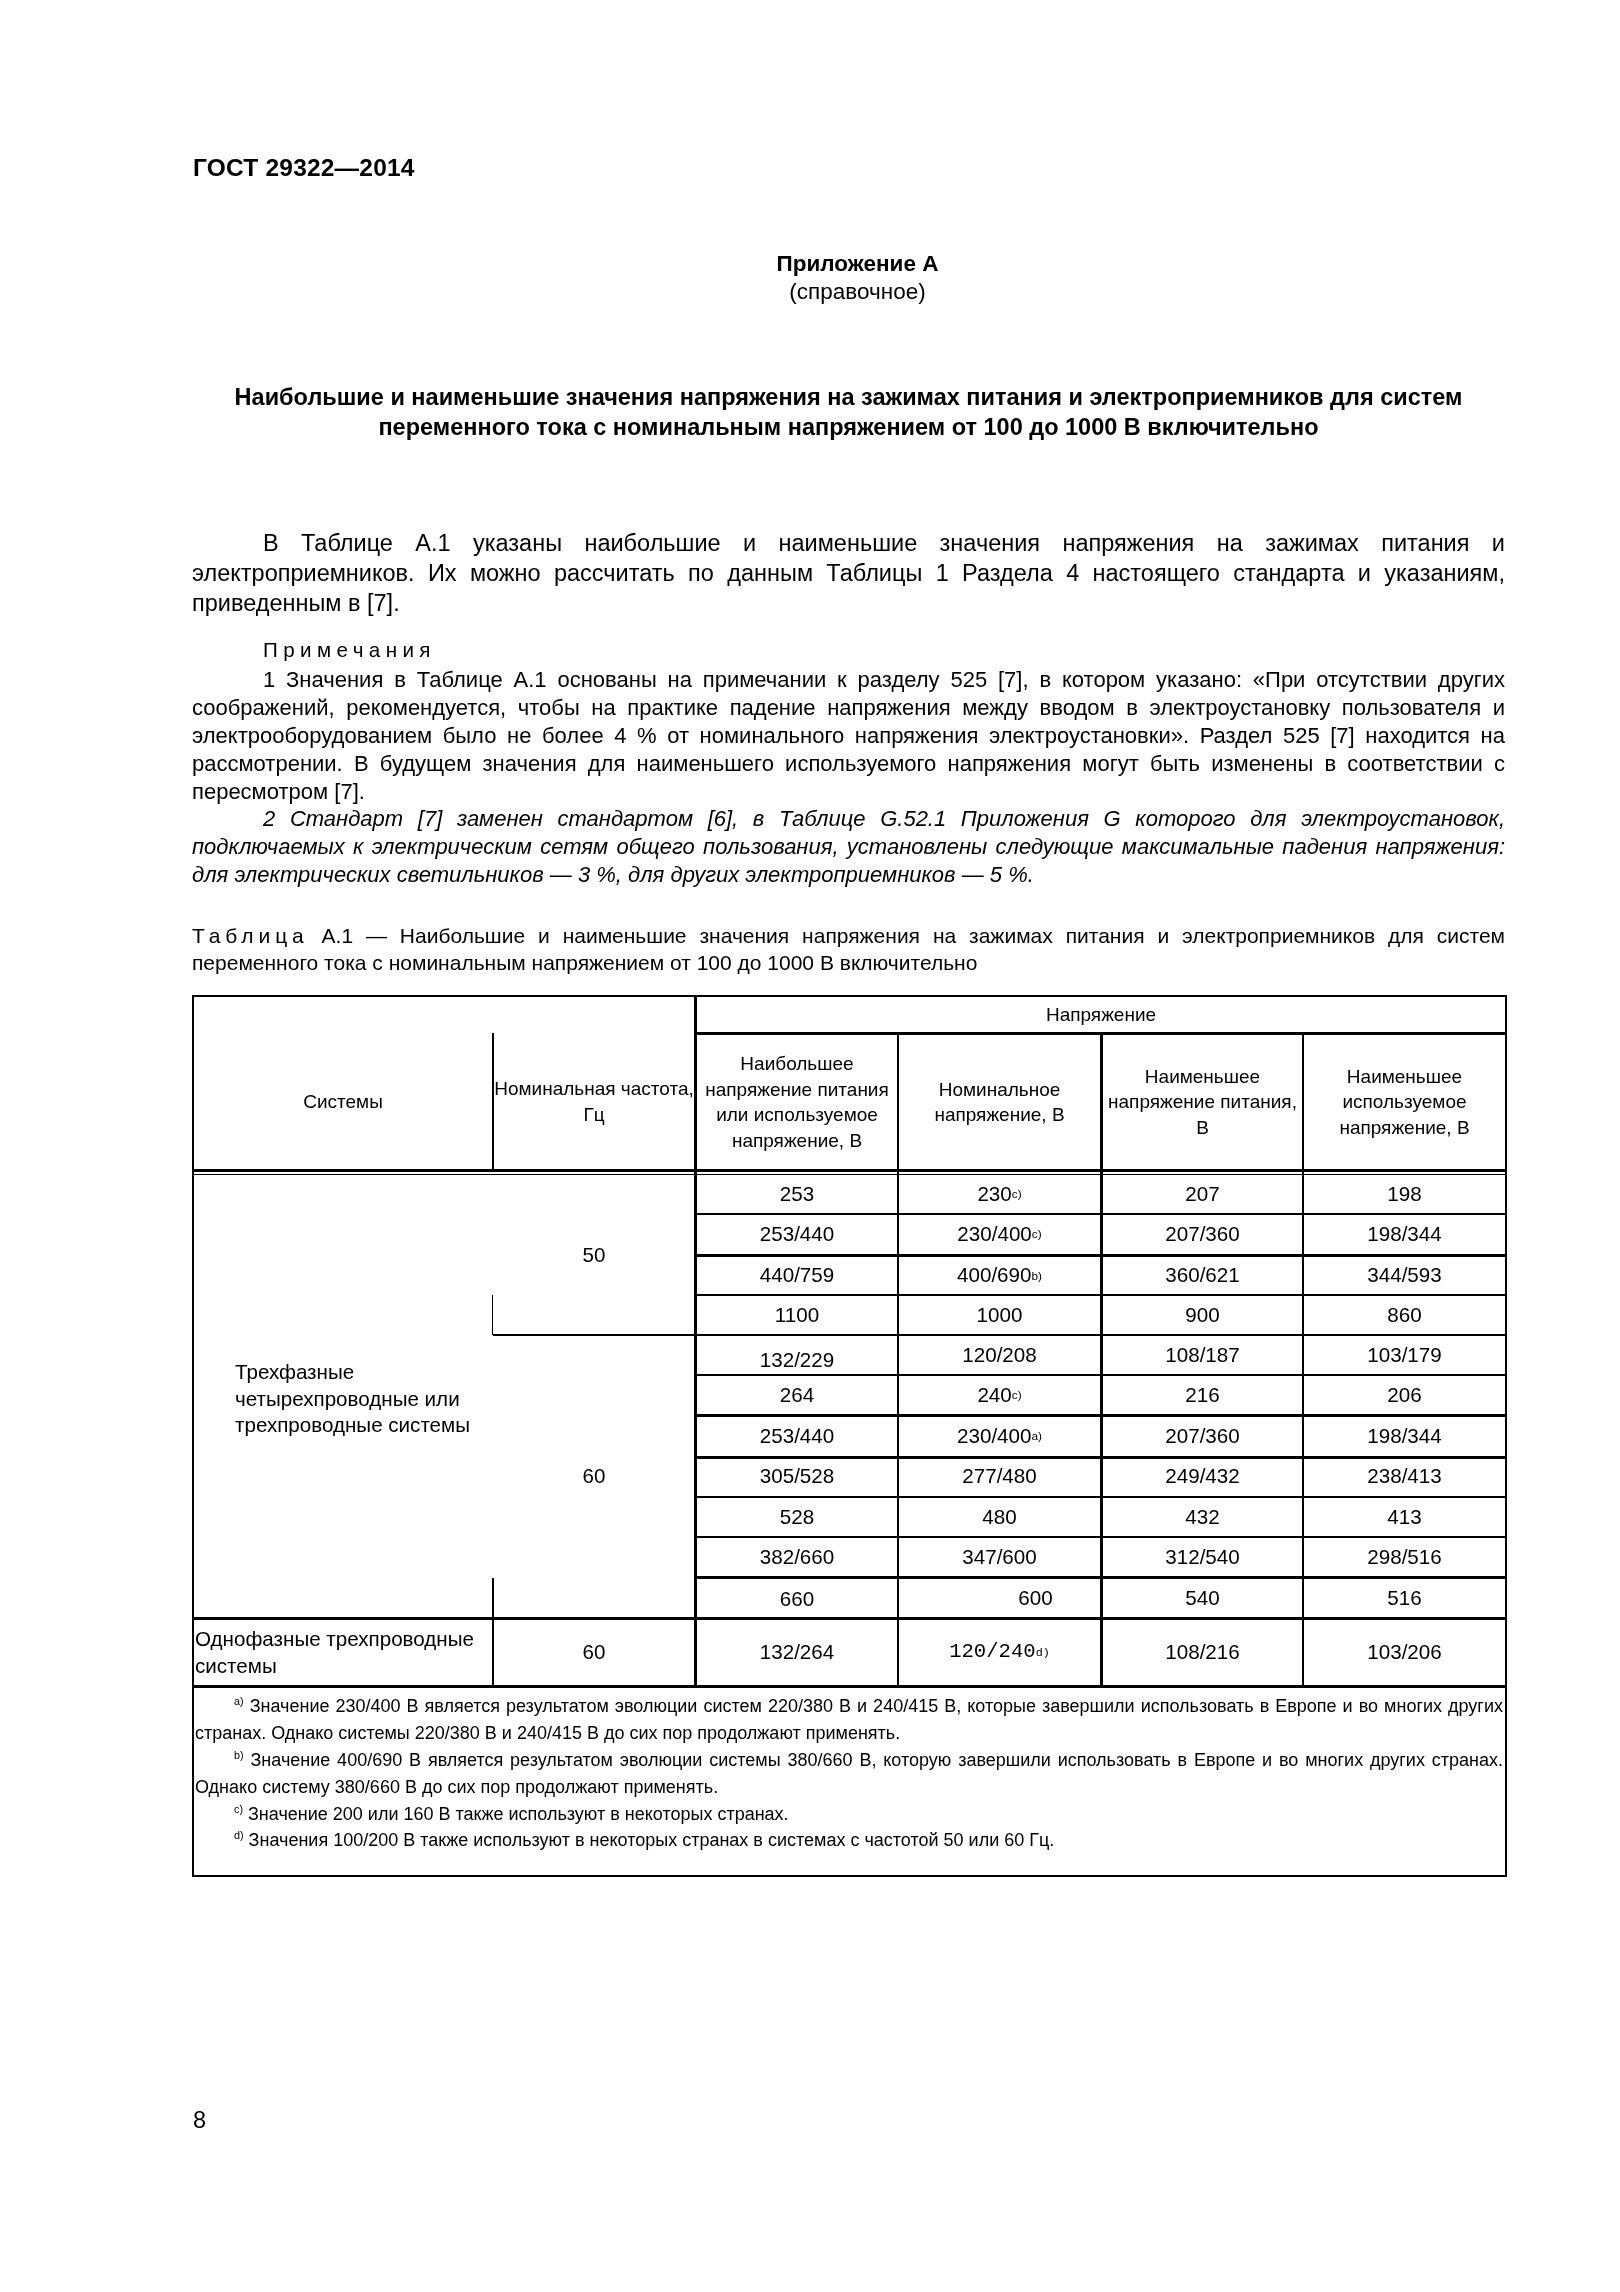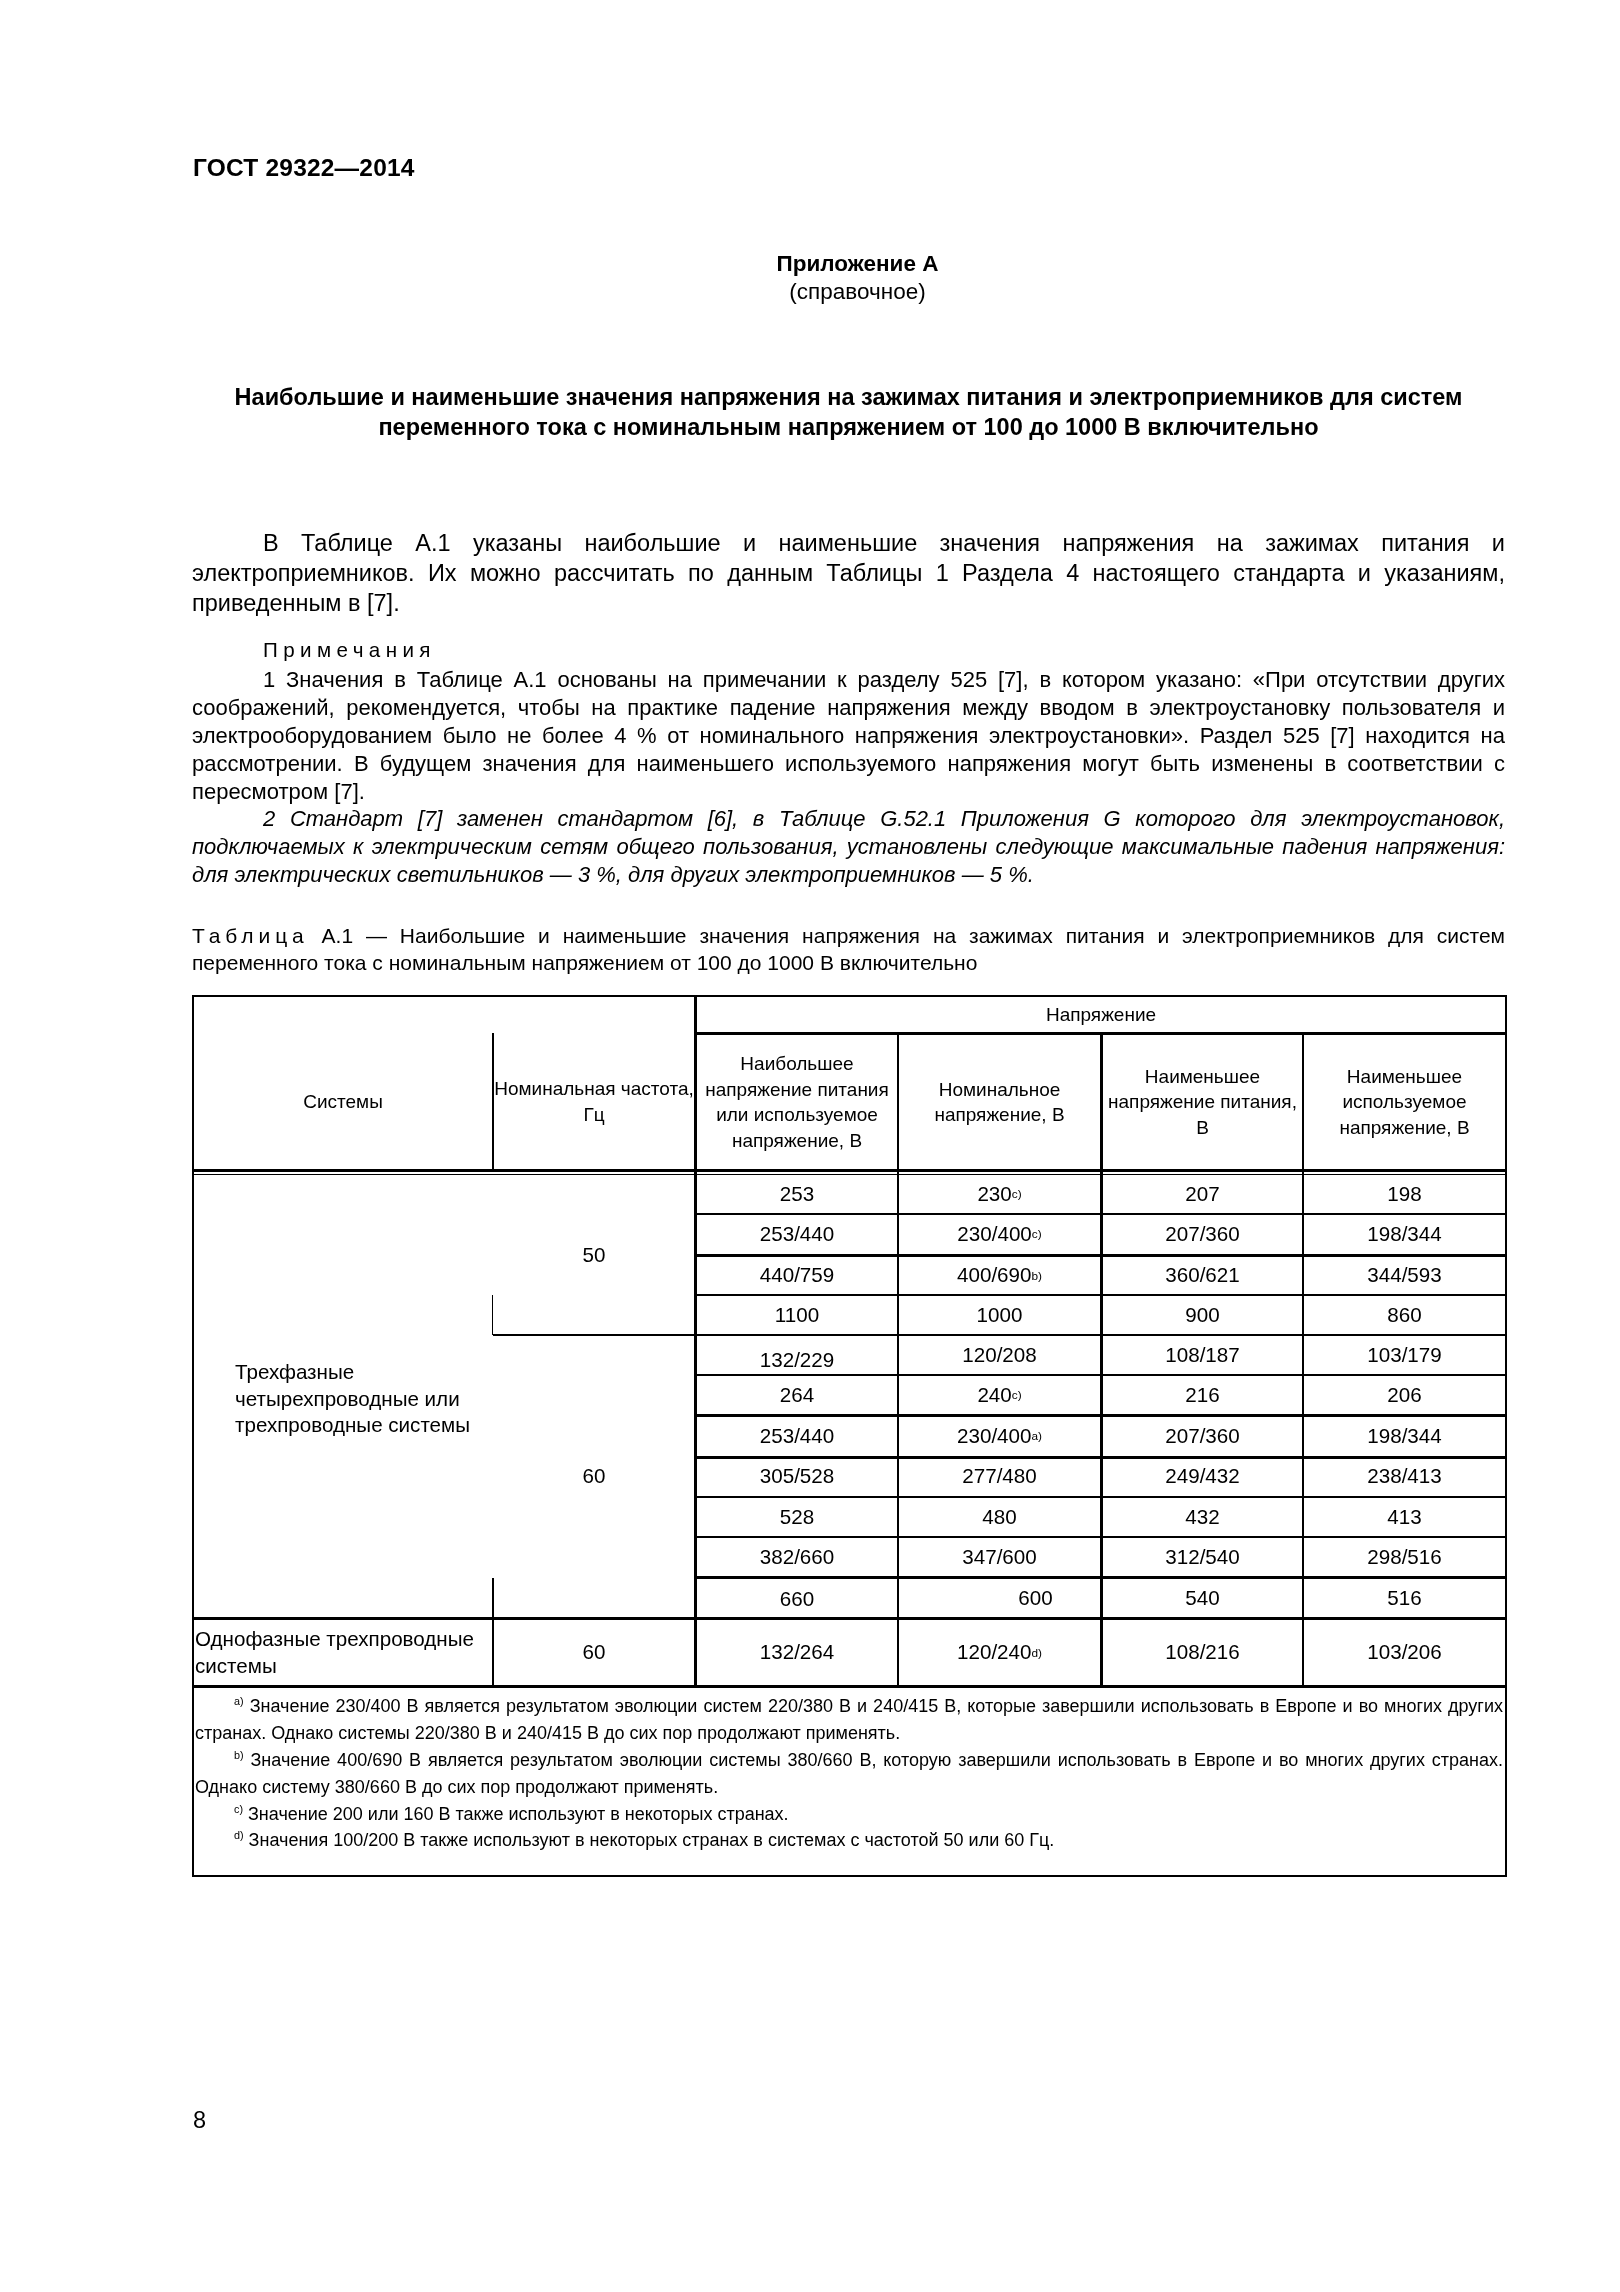--- a/index.html
+++ b/index.html
@@ -205,21 +205,21 @@
     <div class="cell" style="left:899px;top:1579px;width:201px;height:38px;padding-left:36px;">
         <span>600</span>
         <span class="sup"></span>
       </div>
     <div class="cell" style="left:1103px;top:1579px;width:199px;height:38px;">540</div>
     <div class="cell" style="left:1304px;top:1579px;width:201px;height:38px;">516</div>
   </div>
 
   <div>
     <div class="cell" style="left:697px;top:1620px;width:200px;height:65px;">132/264</div>
-    <div class="cell" style="left:899px;top:1620px;width:201px;height:65px;">
+    <div class="cell" style="left:899px;top:1620px;width:201px;height:65px;font-family:Liberation Mono, monospace;">
         <span>120/240</span>
         <span class="sup">d)</span>
       </div>
     <div class="cell" style="left:1103px;top:1620px;width:199px;height:65px;">108/216</div>
     <div class="cell" style="left:1304px;top:1620px;width:201px;height:65px;">103/206</div>
   </div>
 
   <div class="fn" style="top:1693px;"><span class="sup">a)</span><span> Значение 230/400 В является результатом эволюции систем 220/380 В и 240/415 В, которые завершили использовать в Европе и во многих других странах. Однако системы 220/380 В и 240/415 В до сих пор продолжают применять.</span></div>
   <div class="fn" style="top:1747px;"><span class="sup">b)</span><span> Значение 400/690 В является результатом эволюции системы 380/660 В, которую завершили использовать в Европе и во многих других странах. Однако систему 380/660 В до сих пор продолжают применять.</span></div>
   <div class="fn" style="top:1801px;"><span class="sup">c)</span><span> Значение 200 или 160 В также используют в некоторых странах.</span></div>

